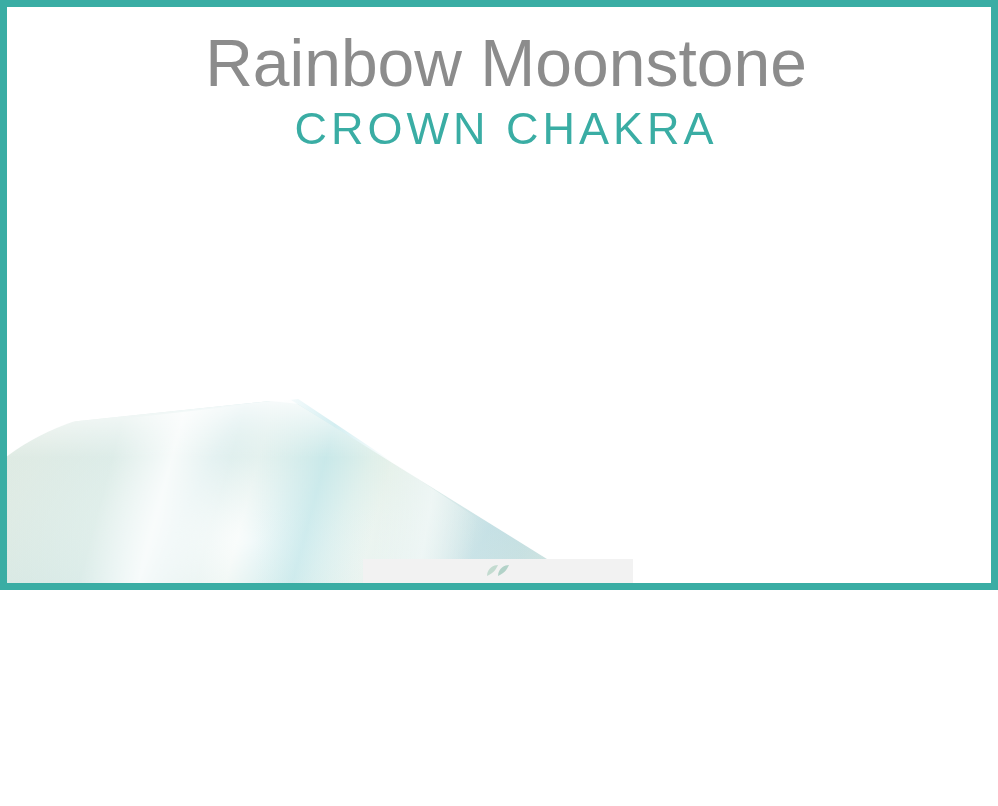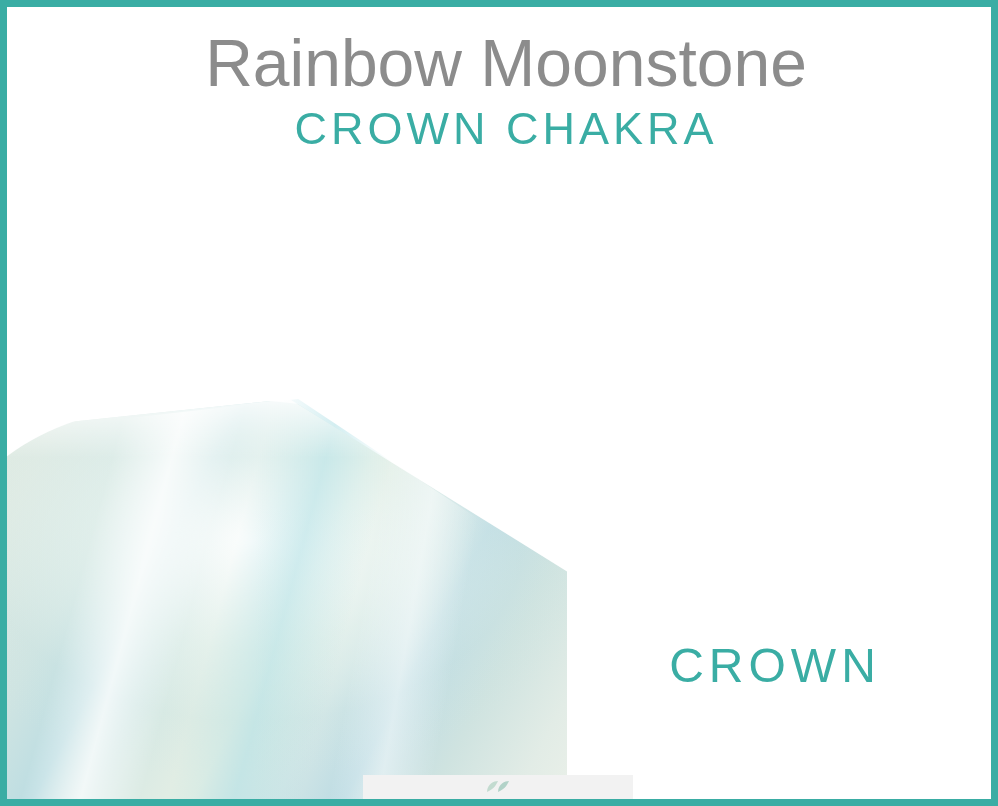--- a/index.html
+++ b/index.html
@@ -9,21 +9,21 @@
   body {
     width: 998px;
     height: 806px;
     background: #ffffff;
     font-family: "Liberation Sans", sans-serif;
     overflow: hidden;
   }
   .card {
     position: relative;
     width: 998px;
-    height: 806px;
+    height: 590px;
     box-sizing: border-box;
     border: 7px solid #3aada4;
     background: #ffffff;
     overflow: hidden;
     padding-left: 44px;
   }
 
   
   .stone-photo {
     position: absolute;

